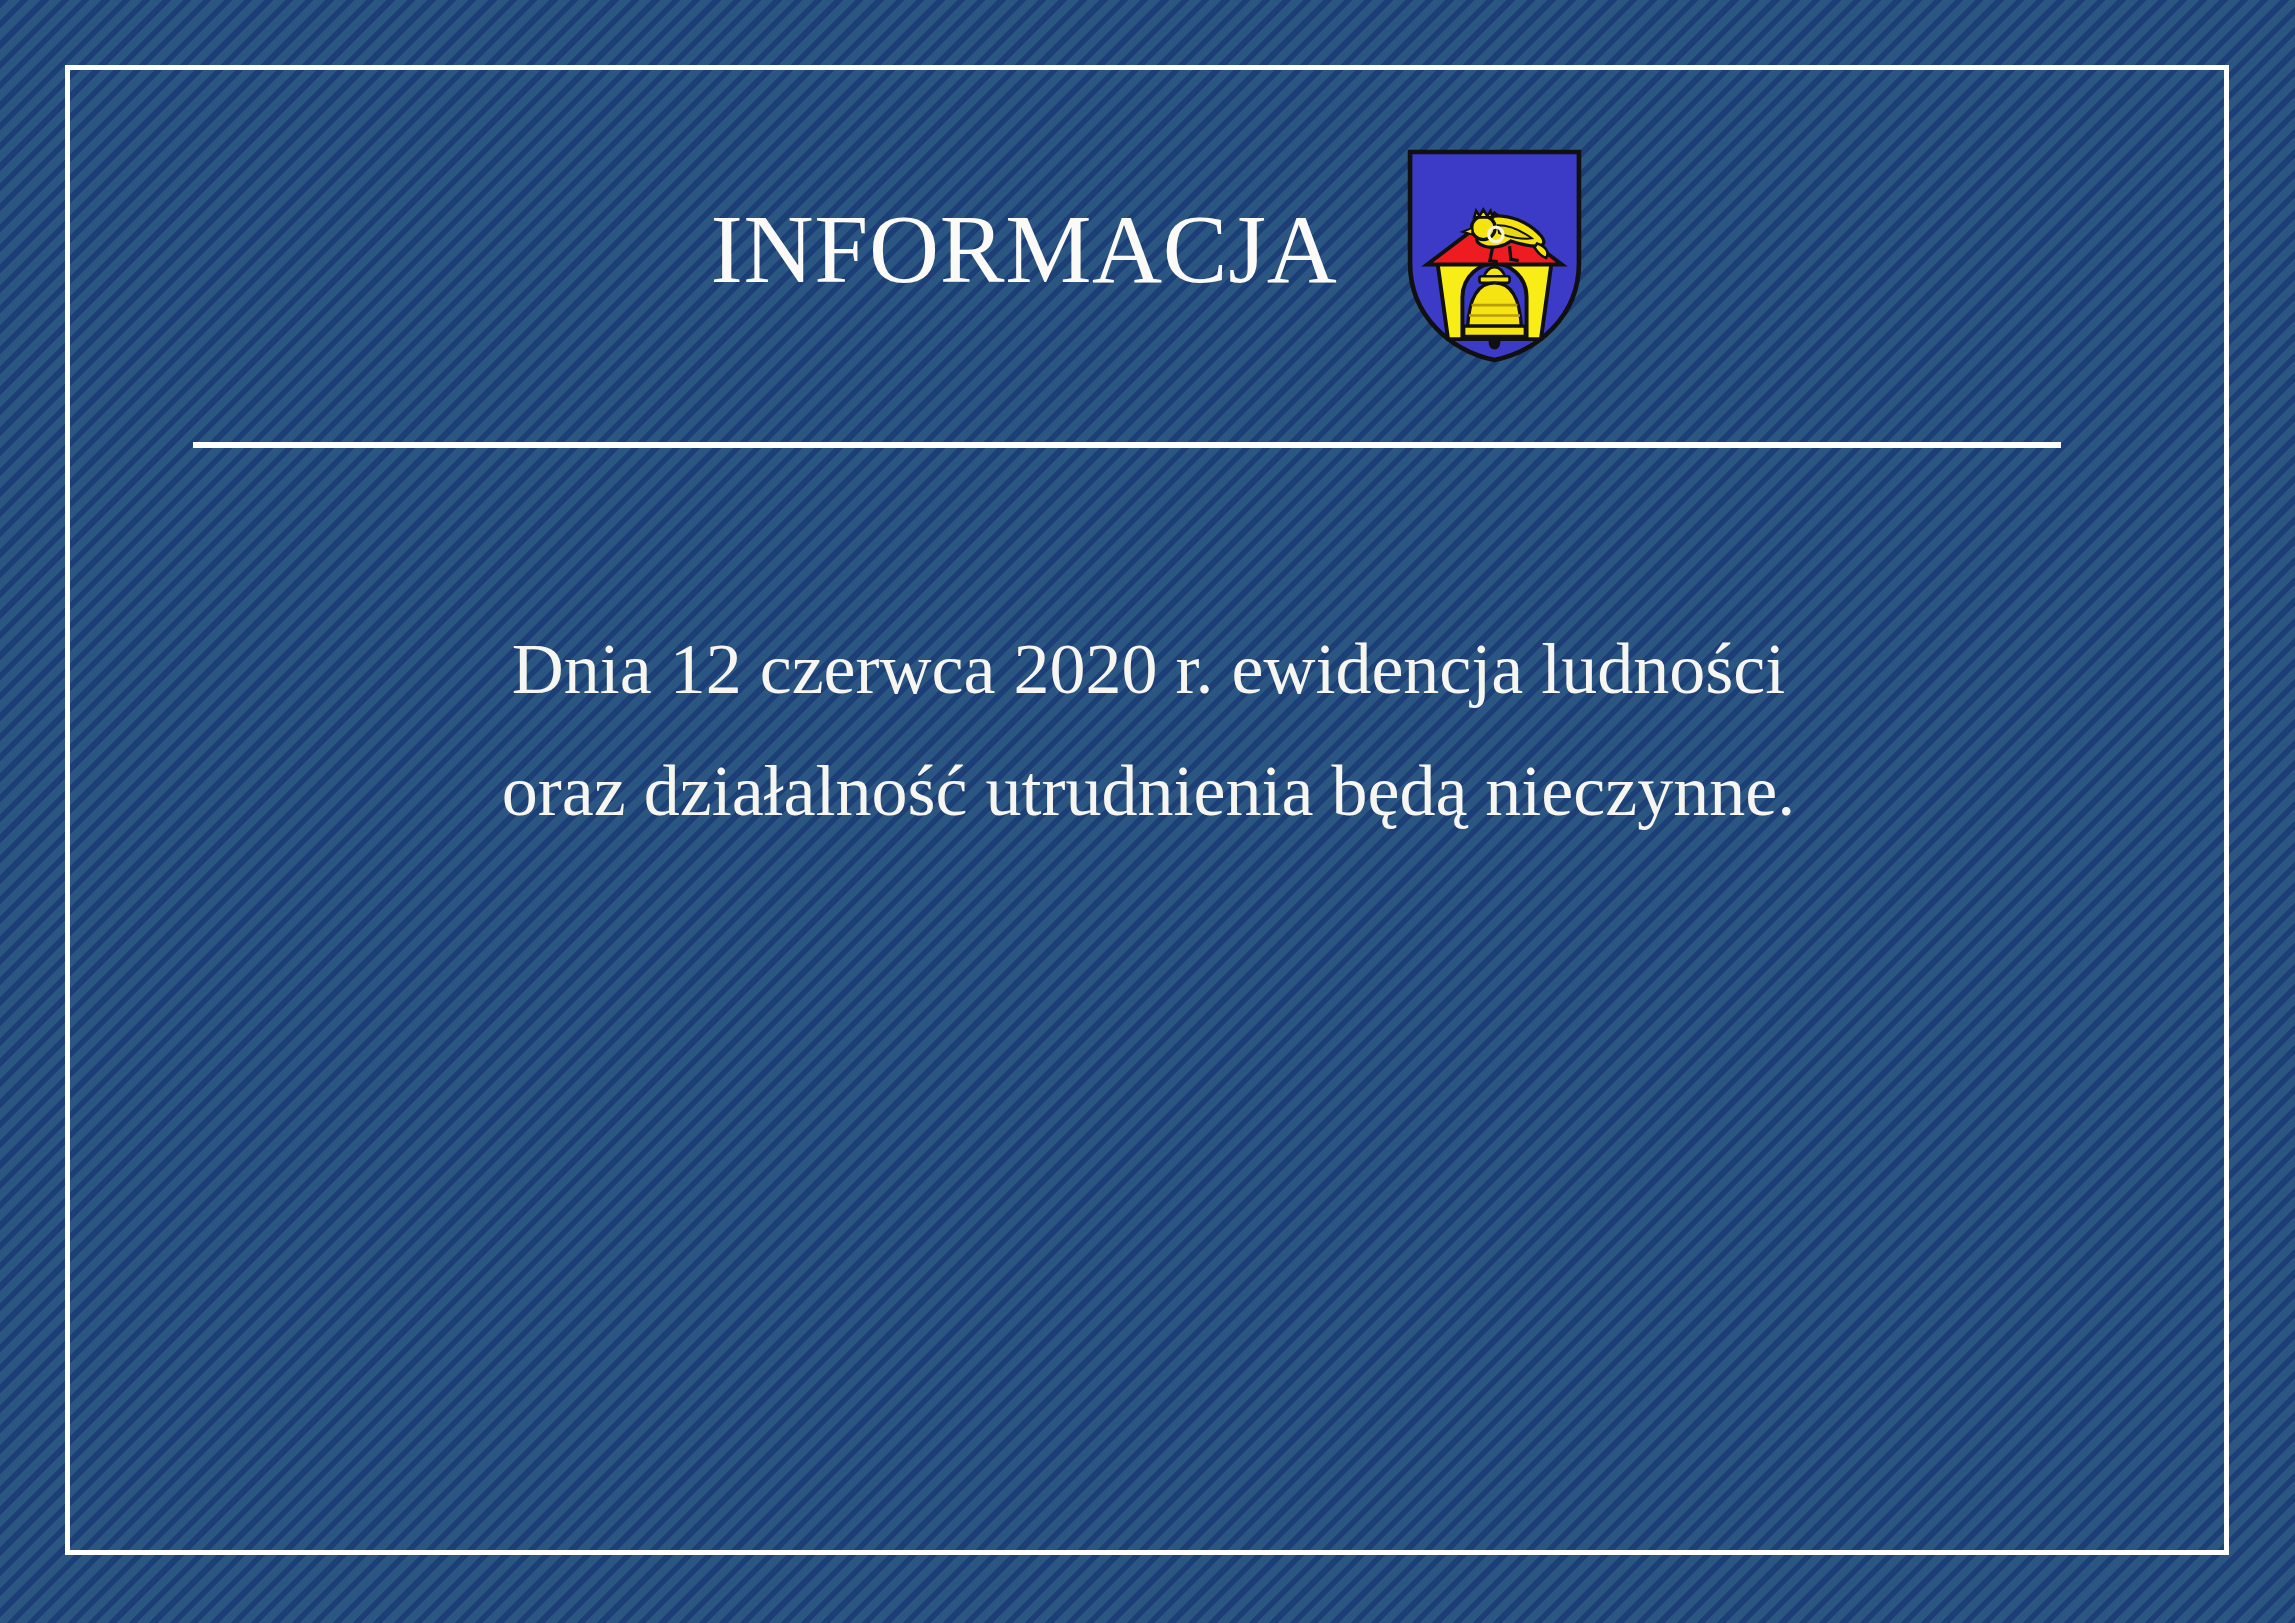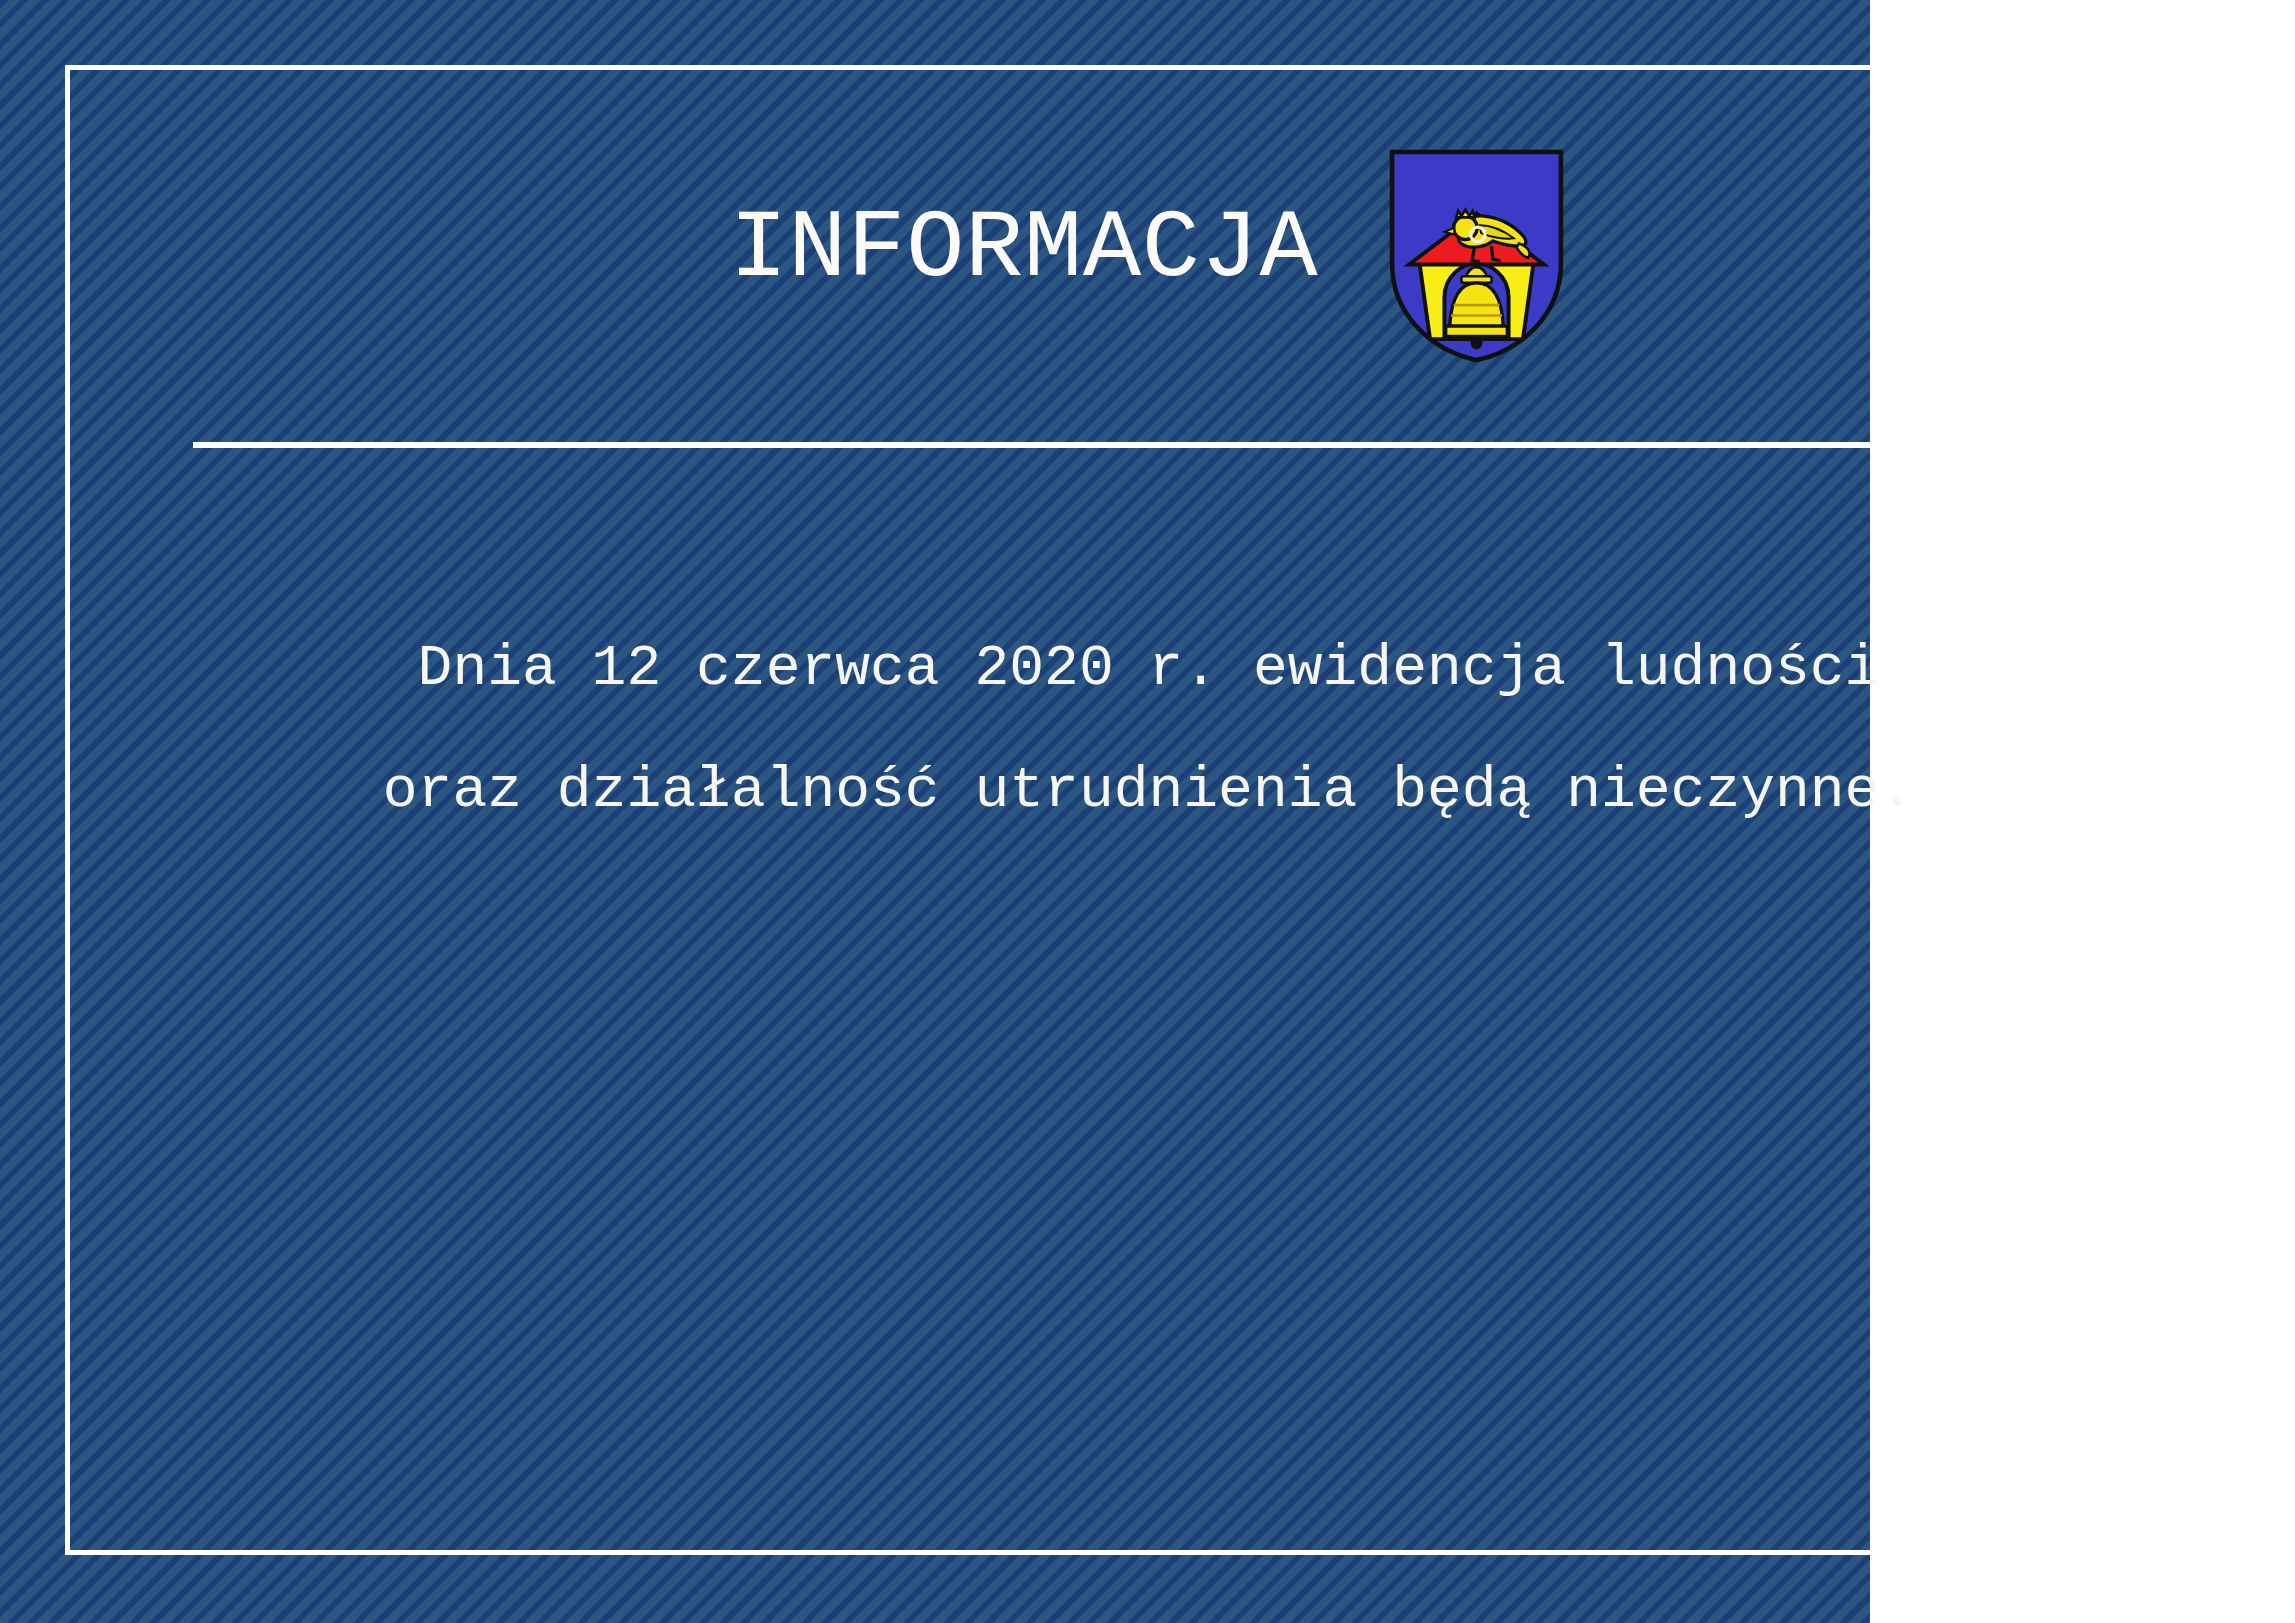--- a/index.html
+++ b/index.html
@@ -9,32 +9,31 @@
   body {
     width: 2295px;
     height: 1623px;
     overflow: hidden;
     font-family: "Liberation Serif", "DejaVu Serif", serif;
   }
 
   
   #poster {
     position: relative;
-    width: 1870px;
+    width: 2295px;
     height: 1623px;
     background-color: #27527f;
     background-image: repeating-linear-gradient(
         135deg,
         #1b3f76 0px,
         #1b3f76 5.9px,
         #2b5681 5.9px,
         #2b5681 14.4px
     );
     box-sizing: border-box;
-    font-family: Liberation Mono, monospace;
   }
 
   
   #frame {
     position: absolute;
     left: 65px;
     top: 65px;
     width: 2164px;
     height: 1490px;
     border: 5.9px solid #ffffff;
@@ -85,21 +84,21 @@
   }
 
   
   #message {
     position: absolute;
     left: 105px;
     top: 608px;
     width: 2087px;
     text-align: center;
     color: #f7f5ef;
-    font-size: 58px;
+    font-size: 72px;
     line-height: 122px;
     box-sizing: border-box;
   }
   #message .line {
     display: block;
     white-space: nowrap;
   }
 </style>
 </head>
 <body>

